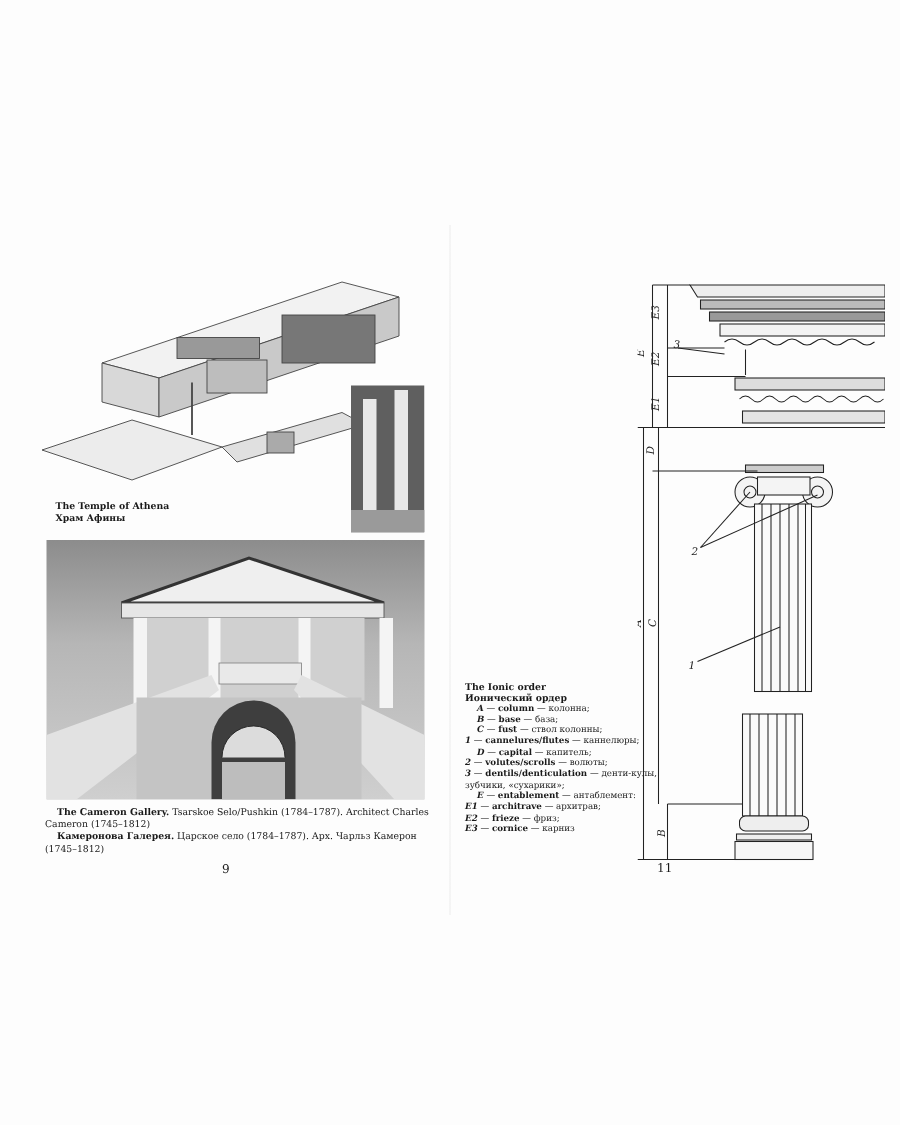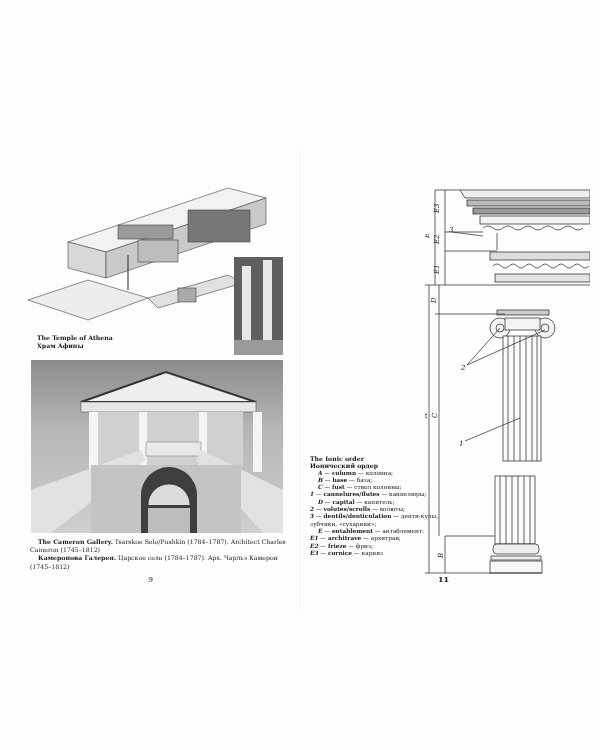--- a/index.html
+++ b/index.html
@@ -19,21 +19,21 @@
   .photo { position:absolute; left:31px; top:360px; width:252px; height:173px;
            background:linear-gradient(#8c8c8c, #b6b6b6 40%, #cfcfcf); overflow:hidden; }
   .photo svg { width:100%; height:100%; display:block; }
 
   .caption-cameron { position:absolute; left:30px; top:538px; width:258px; font-size:6.2px; line-height:8.2px; }
   .caption-cameron p { margin:0; text-indent:8px; }
   .caption-cameron b { font-weight:bold; }
 
   .page-num { position:absolute; font-size:8px; }
   .pn-left { left:148px; top:575px; }
-  .pn-right { left:438px; top:574px;font-weight:bold; }
+  .pn-right { left:438px; top:574px; }
 
   
   .legend { position:absolute; left:310px; top:455px; width:135px; font-size:5.8px; line-height:7.3px; }
   .legend .title { font-weight:bold; font-size:6.2px; }
   .legend .row { white-space:nowrap; }
   .legend .indent { padding-left:8px; }
   .legend i { font-style:italic; font-weight:bold; }
   .legend b { font-weight:bold; }
 
   

